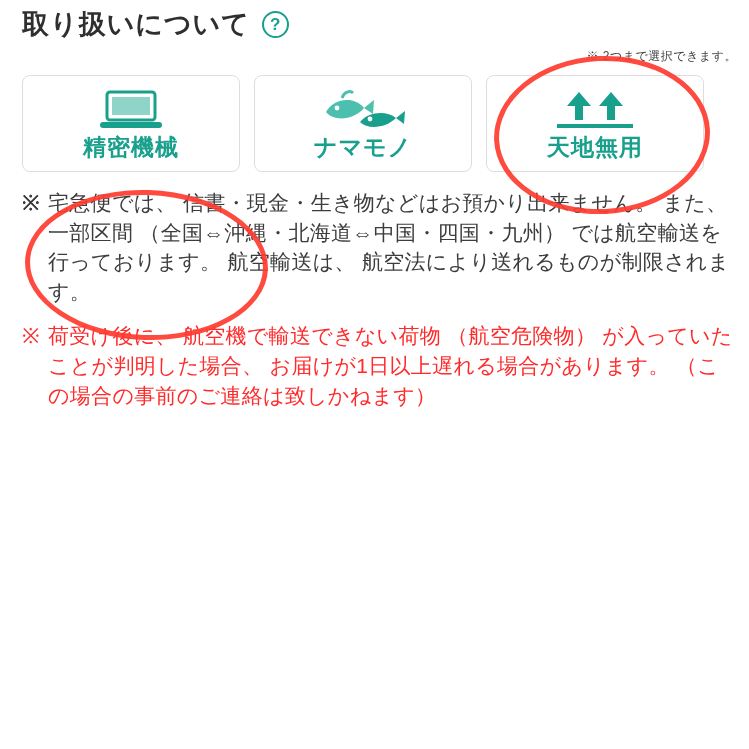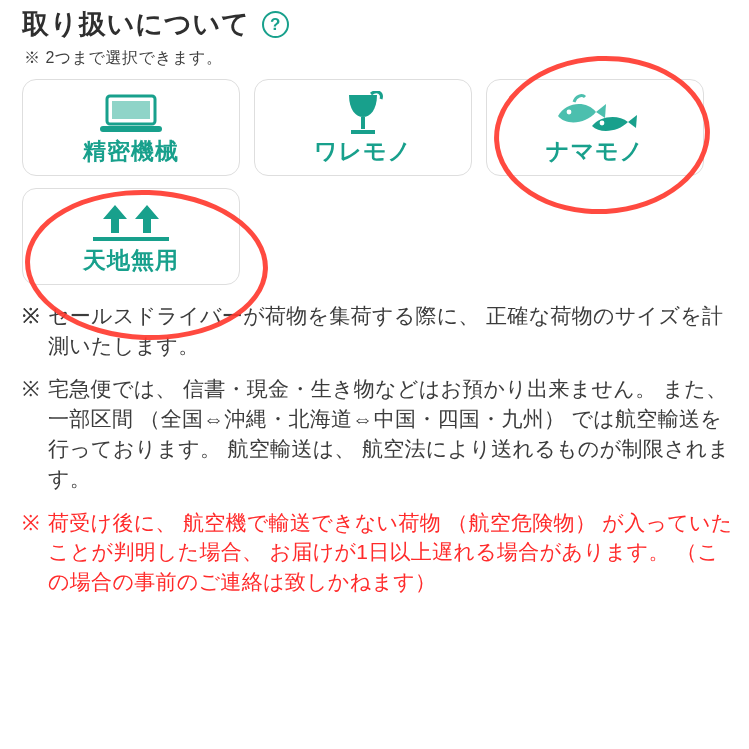--- a/index.html
+++ b/index.html
@@ -45,37 +45,38 @@
     font-size: 17px;
     font-weight: bold;
     display: flex;
     align-items: center;
     justify-content: center;
     box-sizing: border-box;
     flex: 0 0 auto;
   }
 
   .note-small {
-    font-size: 16px;
+    font-size: 12px;
     color: #3f3f3f;
     margin: 8px 0 10px 2px;
     letter-spacing: .5px;
+    text-align: right;
   }
 
   
   .grid {
     display: grid;
     grid-template-columns: repeat(3, 218px);
     gap: 12px 14px;
     margin-bottom: 16px;
   }
   .card {
     height: 97px;
     border: 1px solid #dedede;
-    border-radius: 14px;
+    border-radius: 8px;
     background: #ffffff;
     display: flex;
     flex-direction: column;
     align-items: center;
     justify-content: center;
     gap: 4px;
     box-sizing: border-box;
   }
   .card .icon {
     height: 44px;
@@ -152,31 +153,20 @@
       <div class="icon">
         <svg width="66" height="42" viewBox="0 0 66 42" aria-hidden="true">
           <rect x="9" y="3" width="48" height="28" rx="3" fill="none" stroke="#18a08c" stroke-width="3"></rect>
           <rect x="14" y="8" width="38" height="18" fill="#8fd4c8"></rect>
           <rect x="2" y="33" width="62" height="6" rx="3" fill="#18a08c"></rect>
         </svg>
       </div>
       <div class="label">精密機械</div>
     </div>
 
-    <div class="card">
-      <div class="icon">
-        <svg width="52" height="46" viewBox="0 0 52 46" aria-hidden="true">
-          <path d="M12 4 C12 19 19 26 26 26 C33 26 40 19 40 4 Z" fill="#18a08c"></path>
-          <path d="M26 26 L26 38" stroke="#18a08c" stroke-width="4" fill="none"></path>
-          <path d="M14 41 L38 41" stroke="#18a08c" stroke-width="4" fill="none"></path>
-          <path d="M34 3 C40 -2 46 2 44 8" stroke="#18a08c" stroke-width="3" fill="none"></path>
-        </svg>
-      </div>
-      <div class="label">ワレモノ</div>
-    </div>
 
 
     <div class="card">
       <div class="icon">
         <svg width="86" height="44" viewBox="0 0 86 44" aria-hidden="true">
           <path d="M6 24 C14 10 34 8 44 20 C34 32 14 34 6 24 Z" fill="#4cbfae"></path>
           <path d="M44 20 L54 12 L53 26 Z" fill="#4cbfae"></path>
           <circle cx="17" cy="20" r="2.4" fill="#ffffff"></circle>
           <path d="M40 34 C48 24 66 22 76 30 C66 40 48 42 40 34 Z" fill="#18a08c"></path>
           <path d="M76 30 L85 23 L84 36 Z" fill="#18a08c"></path>
@@ -199,21 +189,20 @@
     </div>
 
   </div>
 
   <div class="para">
     <span class="mark">※</span>
   </div>
 
   <div class="para">
     <span class="mark">※</span>
-    <span>セールスドライバーが荷物を集荷する際に、 正確な荷物のサイズを計測いたします。</span>
   </div>
 
   <div class="para">
     <span class="mark">※</span>
     <span>宅急便では、 信書・現金・生き物などはお預かり出来ません。 また、 一部区間 （全国⇔沖縄・北海道⇔中国・四国・九州） では航空輸送を行っております。 航空輸送は、 航空法により送れるものが制限されます。</span>
   </div>
 
   <div class="para warn">
     <span class="mark">※</span>
     <span>荷受け後に、 航空機で輸送できない荷物 （航空危険物） が入っていたことが判明した場合、 お届けが1日以上遅れる場合があります。 （この場合の事前のご連絡は致しかねます）</span>

